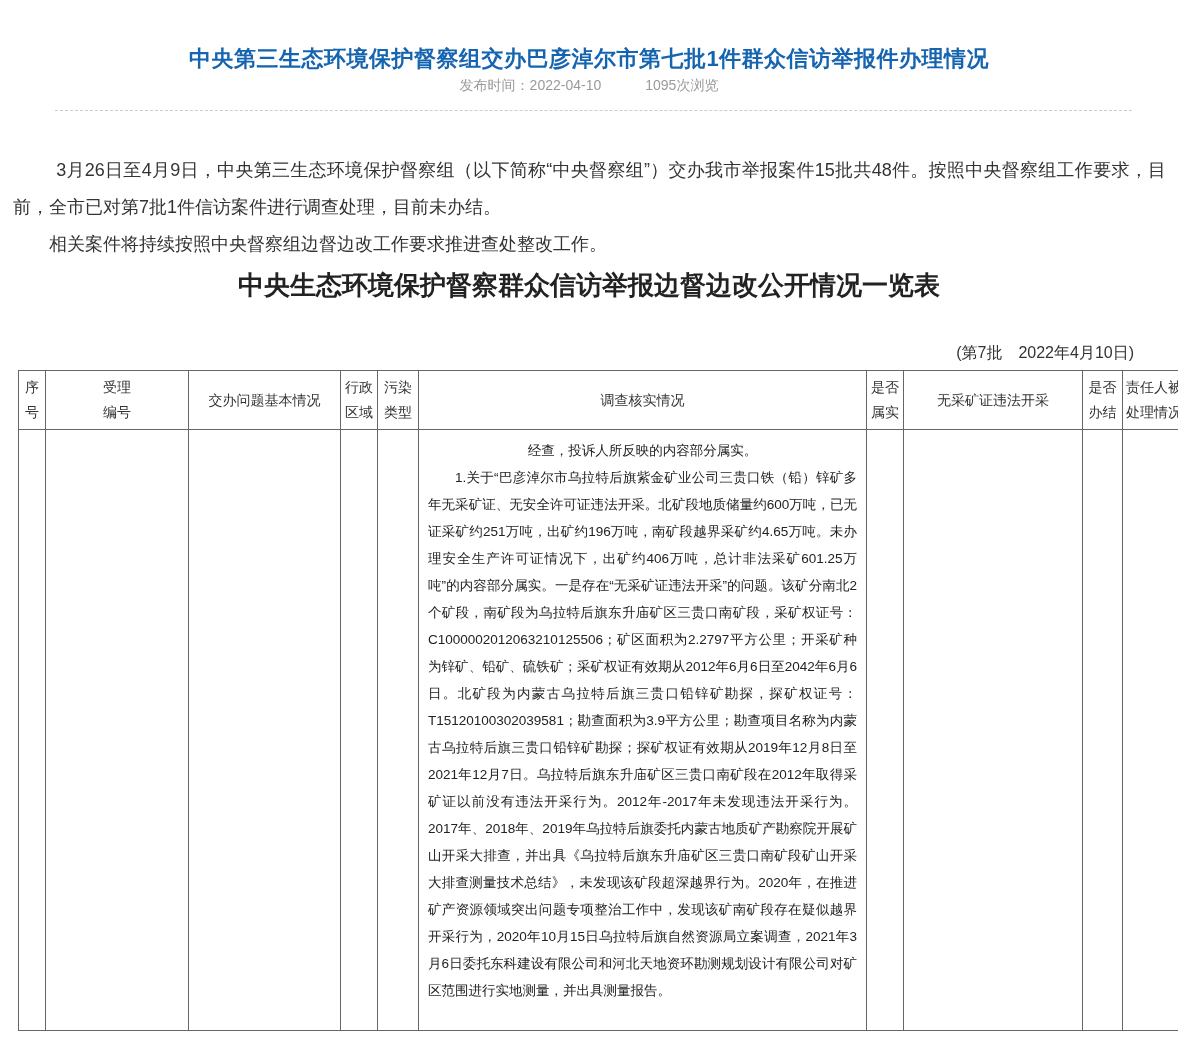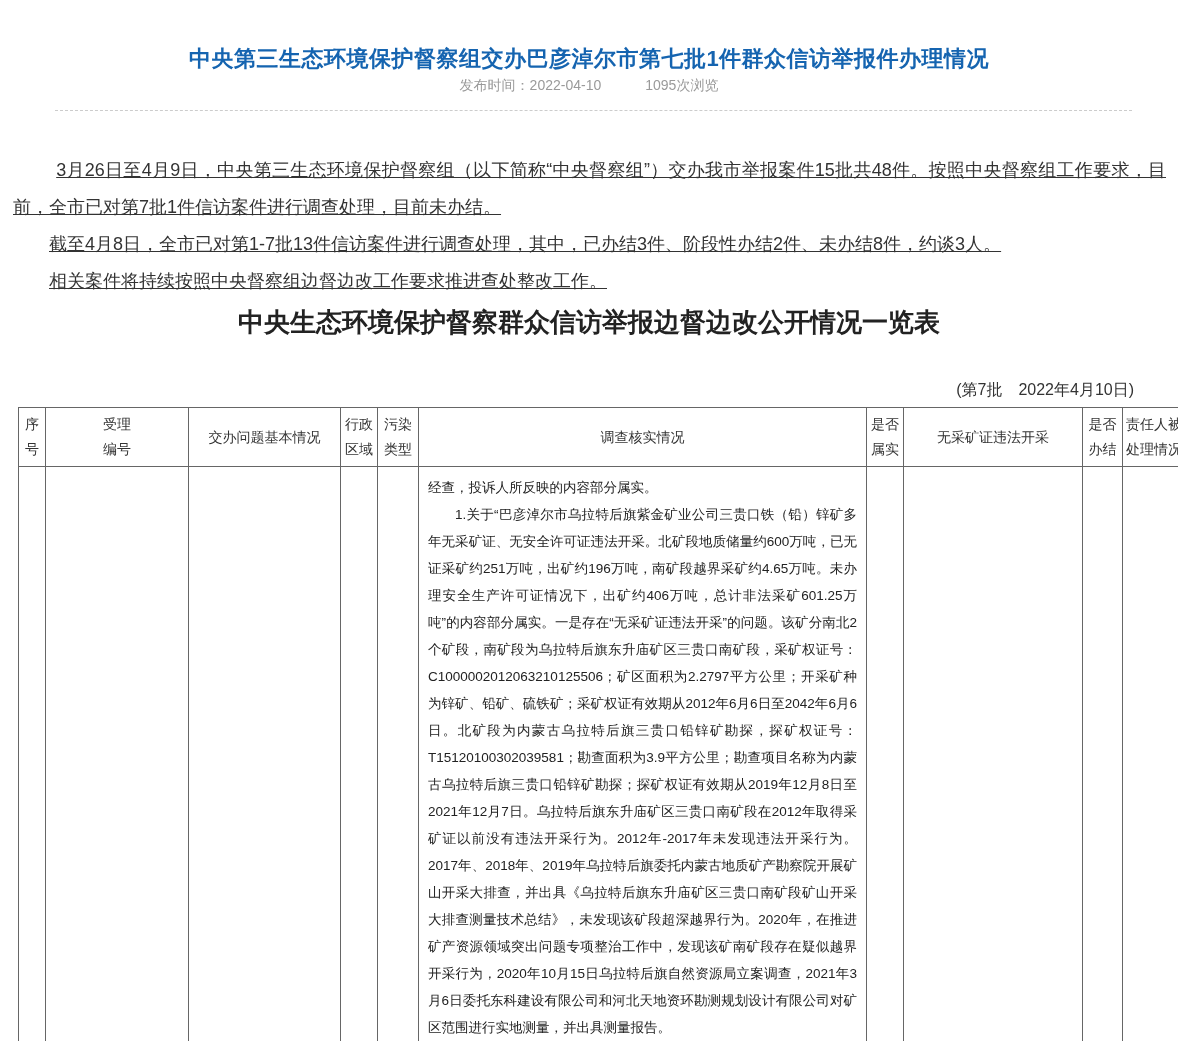--- a/index.html
+++ b/index.html
@@ -35,21 +35,21 @@
     margin: 15px 46px 0 55px;
     height: 0;
   }
 
   .article {
     margin: 41px 12px 0 13px;
     font-size: 18px;
     color: #333333;
     line-height: 37px;
   }
-  .para { margin: 0; text-indent: 2em; text-align: justify; text-decoration: underline; }
+  .para { margin: 0; text-indent: 2em; text-align: justify; }
   .para-first { text-indent: 2.4em; }
 
   .table-title {
     margin: 7px 0 0;
     text-align: center;
     font-size: 26px;
     font-weight: bold;
     color: #222222;
     line-height: 30px;
   }
@@ -84,21 +84,21 @@
   }
   .report-table td { vertical-align: top; }
 
   .inv-wrap {
     min-height: 600px;
     padding: 7px 9px 0 9px;
     font-size: 13.5px;
     line-height: 27px;
     color: #222222;
   }
-  .inv-intro { }
+  .inv-intro { text-align: center; }
   .inv-detail {
     margin: 0;
     text-indent: 2em;
     text-align: justify;
     text-justify: inter-ideograph;
   }
 </style>
 </head>
 <body>
 
@@ -107,21 +107,20 @@
   <h1 class="title">中央第三生态环境保护督察组交办巴彦淖尔市第七批1件群众信访举报件办理情况</h1>
 
   <div class="meta">
     <span>发布时间：2022-04-10</span><span class="views">1095次浏览</span>
   </div>
 
   <hr class="dotted-divider">
 
   <div class="article">
     <p class="para para-first">3月26日至4月9日，中央第三生态环境保护督察组（以下简称“中央督察组”）交办我市举报案件15批共48件。按照中央督察组工作要求，目前，全市已对第7批1件信访案件进行调查处理，目前未办结。</p>
-    <p class="para">截至4月8日，全市已对第1-7批13件信访案件进行调查处理，其中，已办结3件、阶段性办结2件、未办结8件，约谈3人。</p>
     <p class="para">相关案件将持续按照中央督察组边督边改工作要求推进查处整改工作。</p>
   </div>
 
   <h2 class="table-title">中央生态环境保护督察群众信访举报边督边改公开情况一览表</h2>
 
   <div class="batch-note">(第7批　2022年4月10日)</div>
 
   <table class="report-table">
     <colgroup>
       <col style="width:27px">

